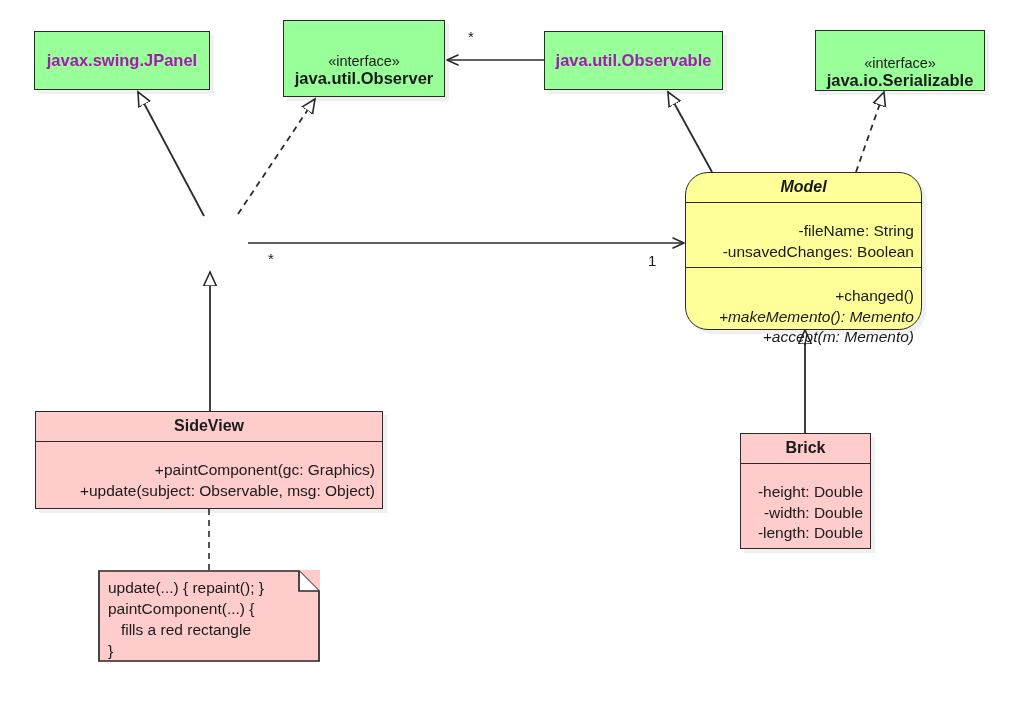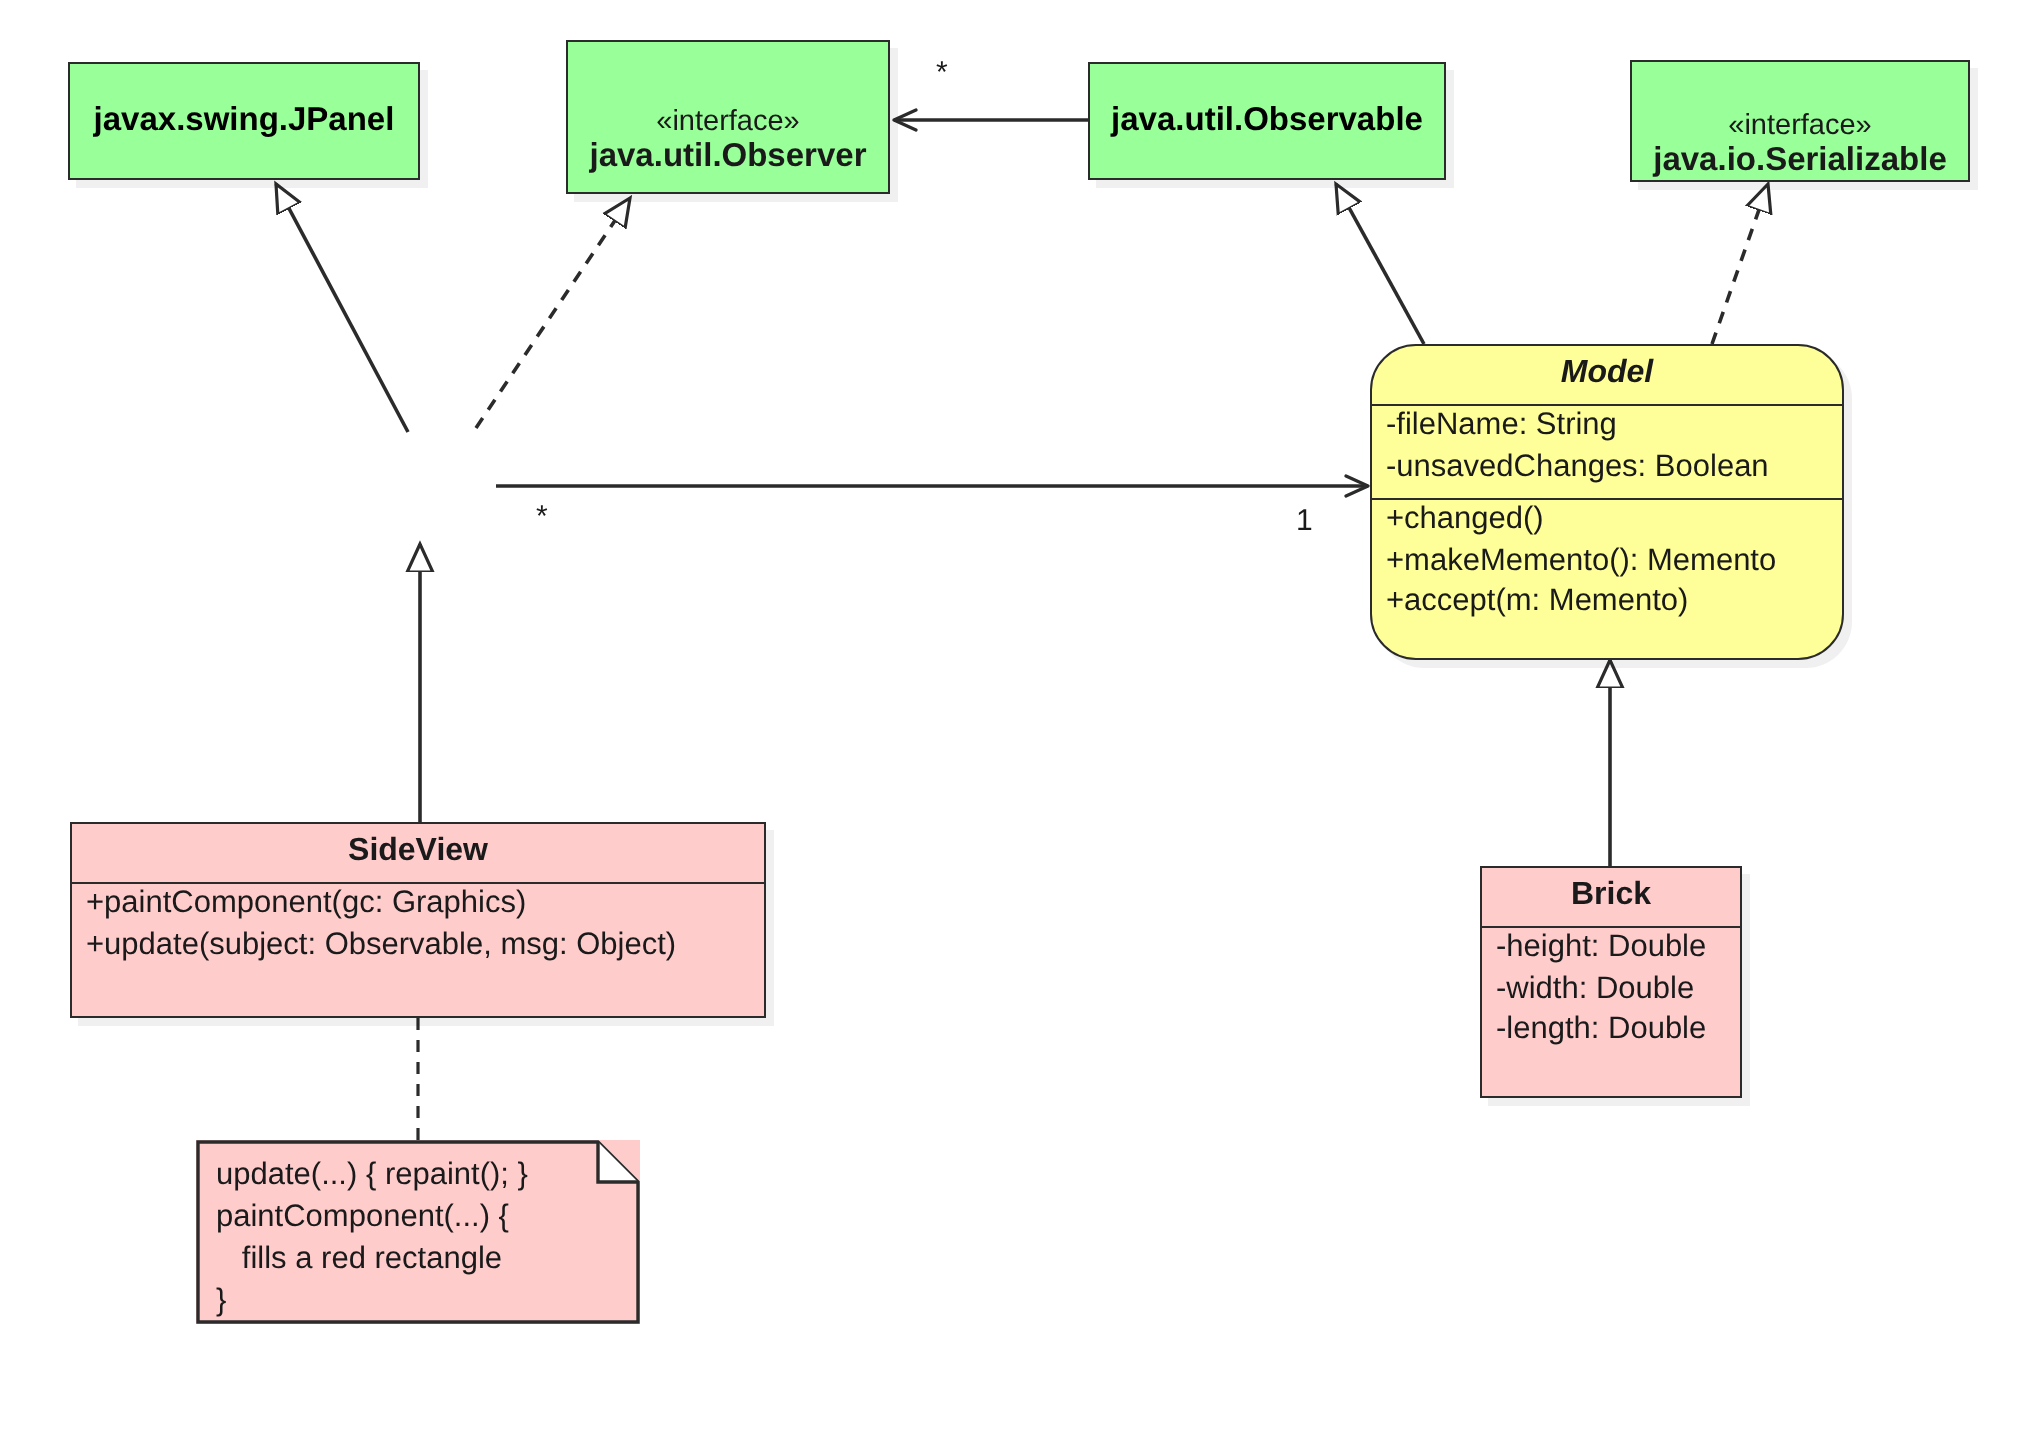--- a/index.html
+++ b/index.html
@@ -50,47 +50,48 @@
     margin-top: 24px;
   }
   .ifc-name {
     font-size: 16.5px;
     font-weight: bold;
     color: #1a1a1a;
   }
   .plain-name {
     font-size: 16.5px;
     font-weight: bold;
-    color: #000000;
+    color: #a21caf;
     display: flex;
     align-items: center;
     justify-content: center;
     height: 100%;
     text-align: left;
   }
 
   .cls-title {
     text-align: center;
     font-size: 16px;
     font-weight: bold;
     color: #1a1a1a;
     padding: 5px 6px 6px 6px;
   }
   .cls-title.abstract { font-style: italic; }
   .compartment {
     border-top: 1.6px solid #2b2b2b;
-    padding: 0 7px 5px 7px;
+    padding: 18px 7px 5px 7px;
+    text-align: right;
   }
   .member {
     font-size: 15.5px;
     color: #1a1a1a;
     line-height: 1.33;
     white-space: pre;
   }
-  .member.abstract { }
+  .member.abstract { font-style: italic; }
 
   .note-box {
     position: absolute;
     box-sizing: border-box;
     background: #ffcccc;
   }
   .note-line {
     font-size: 15.5px;
     color: #1a1a1a;
     line-height: 1.36;

